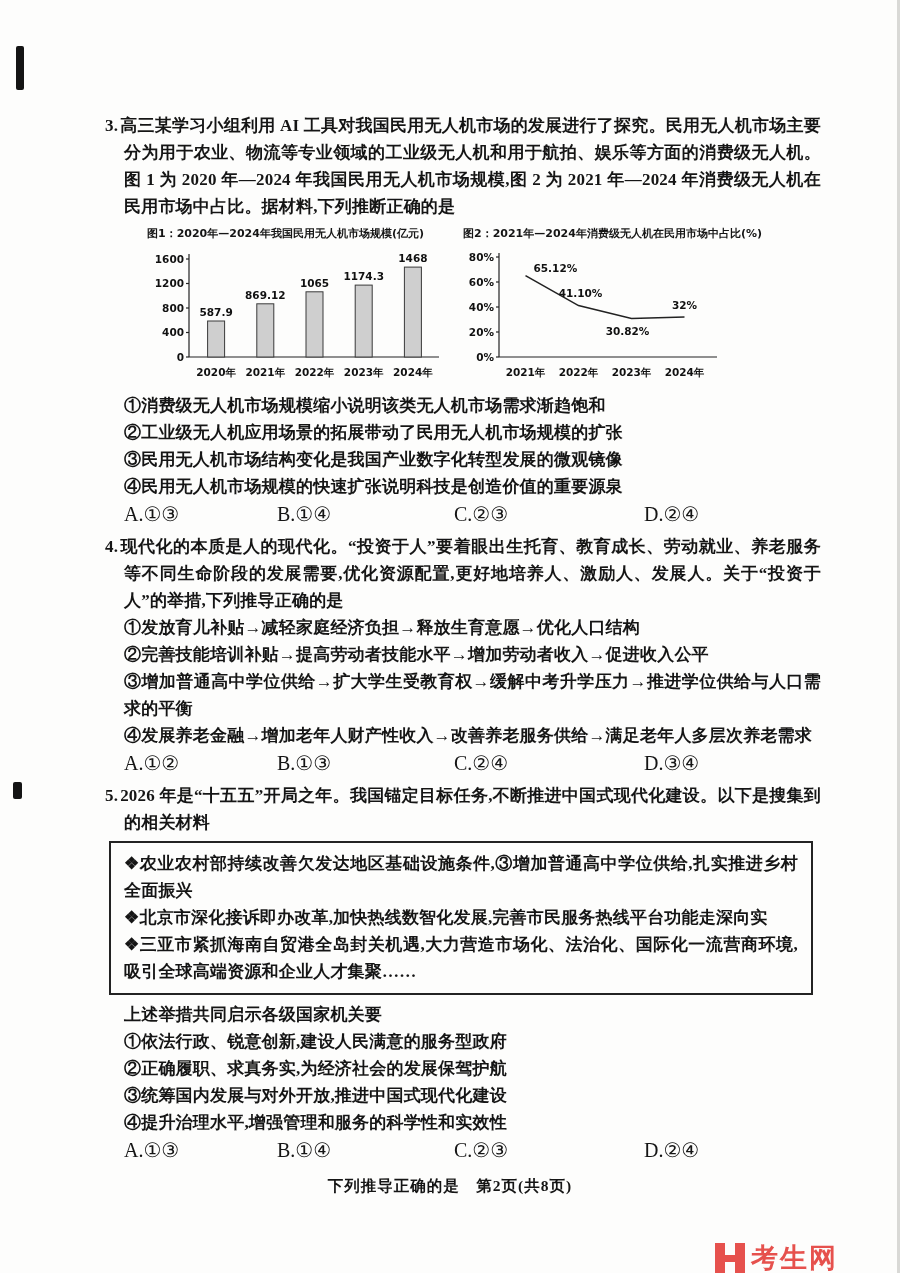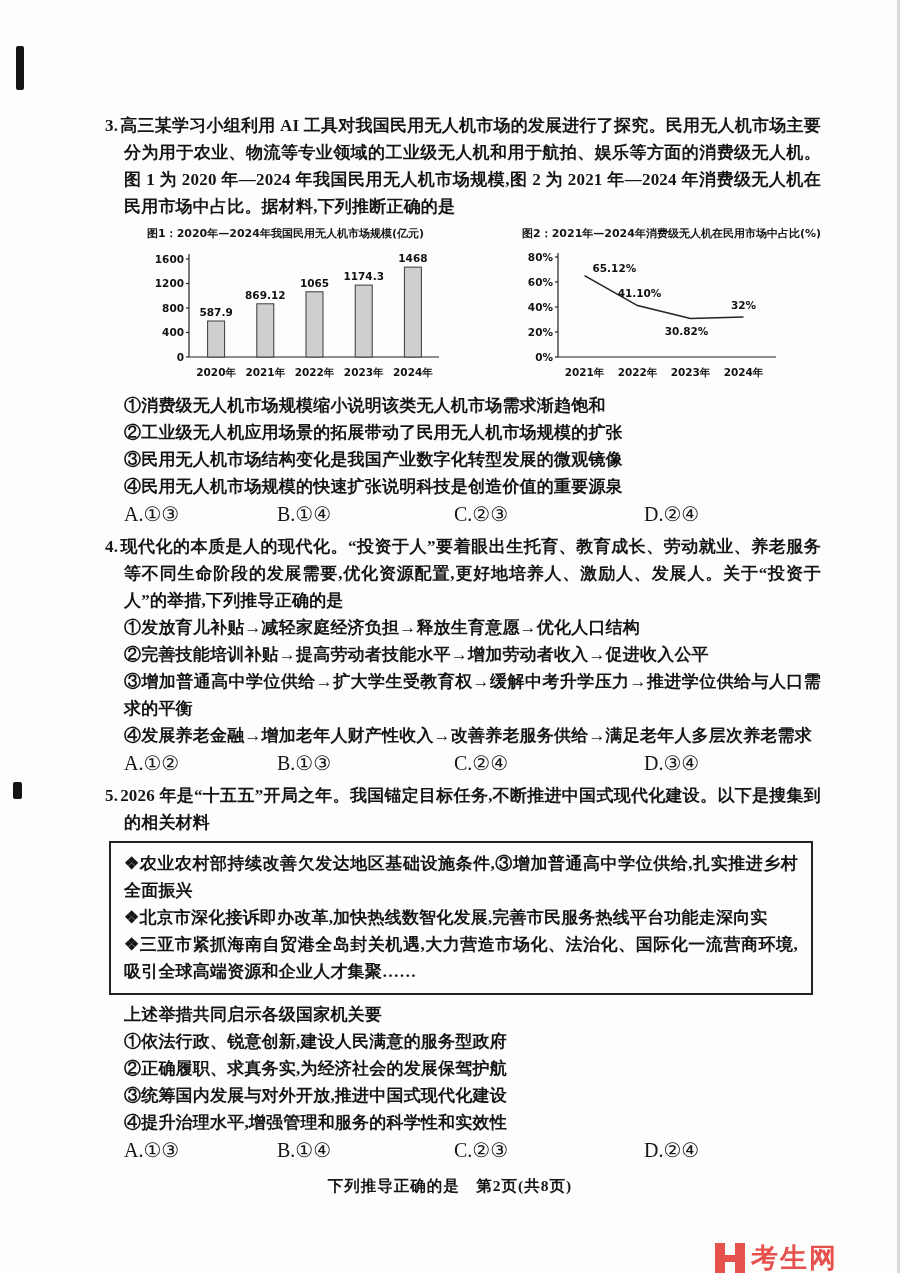--- a/index.html
+++ b/index.html
@@ -22,21 +22,21 @@
 
   .content { position:absolute; left:105px; top:112px; width:716px; }
 
   .q { font-size:17px; line-height:27px; font-weight:600; text-align:justify; letter-spacing:0.2px; }
   .stem { padding-left:19px; text-indent:-19px; }
   .qnum { padding-right:2px; }
   .sts { padding-left:19px; }
   .answers { display:flex; padding-left:19px; font-size:20px; font-weight:400; line-height:27px; margin:1px 0 5px 0; }
   .ans.a { width:153px; } .ans.b { width:177px; } .ans.c { width:190px; }
 
-  .figrow { display:flex; gap:16px; margin:6px 0 5px 42px;justify-content:space-between; }
+  .figrow { display:flex; gap:16px; margin:6px 0 5px 42px; }
   .fig { display:flex; flex-direction:column; }
   .figtitle { font-family:"DejaVu Sans","Liberation Sans",sans-serif; font-size:11px; font-weight:700; margin-bottom:2px; white-space:nowrap; }
   .fig2 .figtitle { margin-left:4px; }
   .chartmount { display:block; }
   .chart text { font-family:"DejaVu Sans","Liberation Sans",sans-serif; font-size:10.5px; fill:#111; font-weight:600; }
   .chart .ax { stroke:#222; stroke-width:1.2; }
 
   .matbox { border:2px solid #232323; width:704px; margin:5px 0 6px 4px; padding:7px 13px 8px 13px; }
   .matbox .q { line-height:27px; }
 

